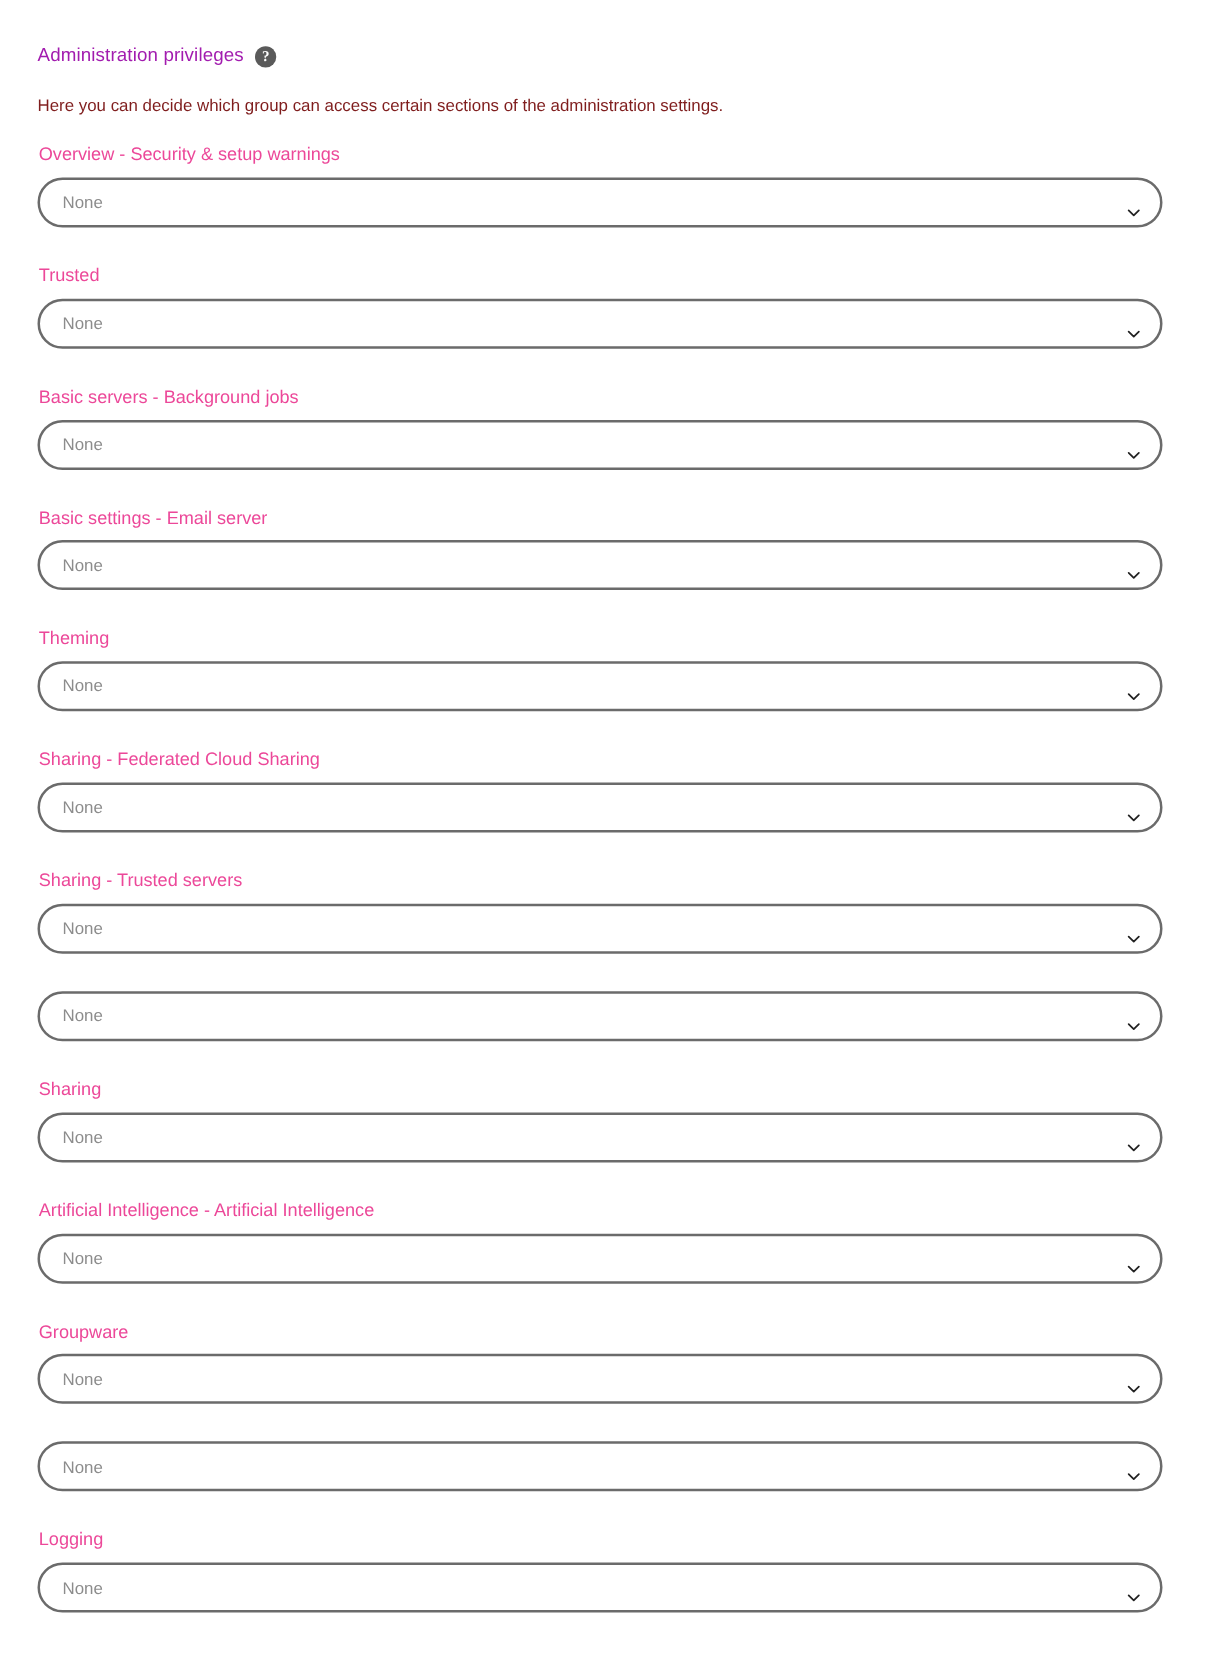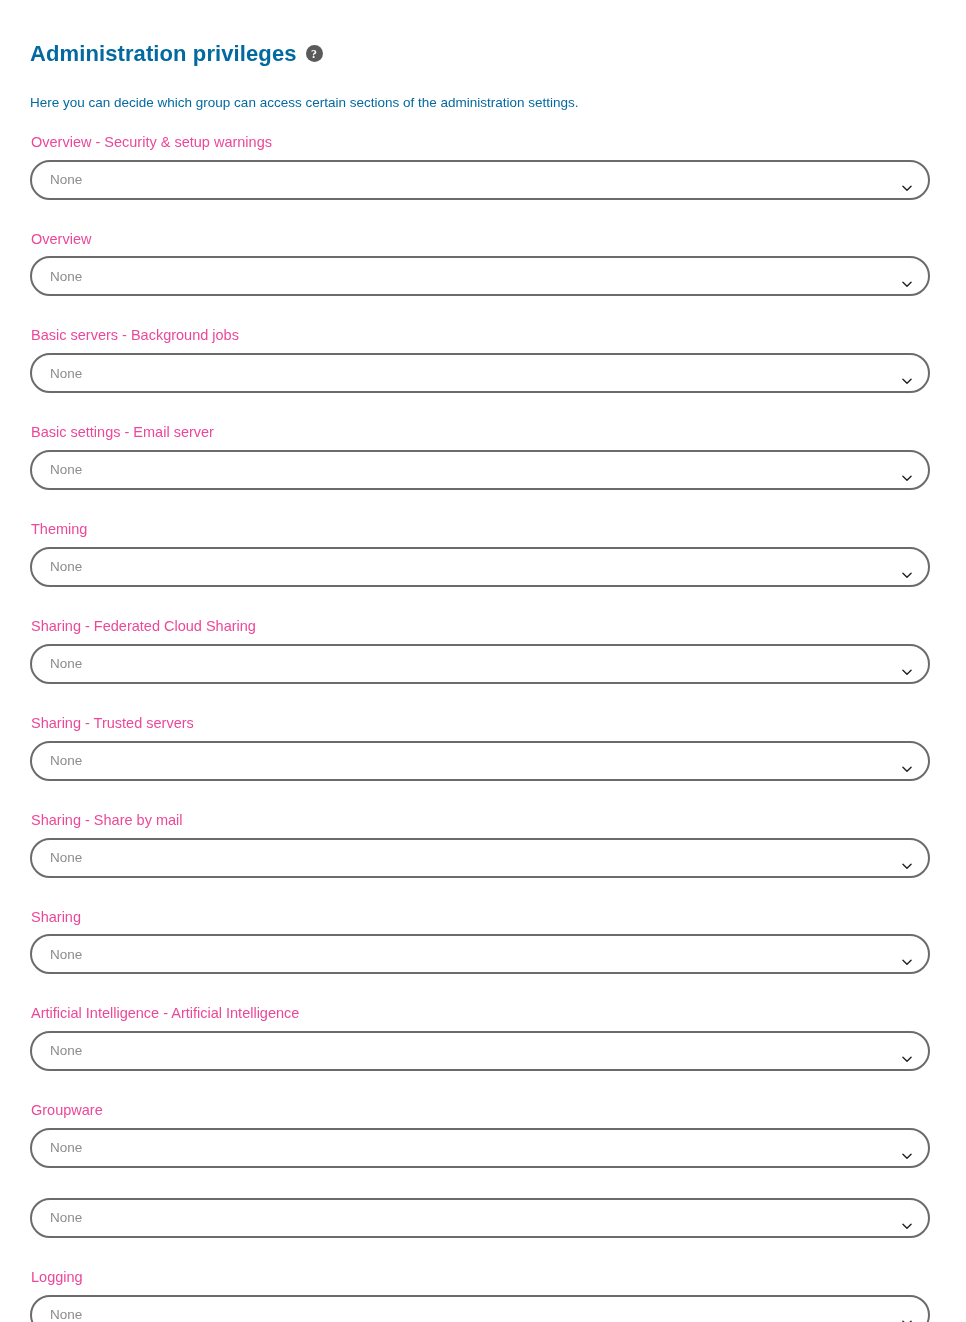--- a/index.html
+++ b/index.html
@@ -18,23 +18,23 @@
   .page {
     padding: 26px 30px 20px 30px;
   }
   .title-row {
     display: flex;
     align-items: center;
     gap: 9px;
     margin: 0 0 12px 0;
   }
   .page-title {
-    font-size: 22px;
-    font-weight: bold;
-    color: #0369a1;
+    font-size: 15px;
+    font-weight: normal;
+    color: #a21caf;
     letter-spacing: 0.1px;
     line-height: 1.2;
   }
   .help-icon {
     width: 17px;
     height: 17px;
     border-radius: 50%;
     background: #5a5a5a;
     color: #ffffff;
     font-size: 12px;
@@ -42,21 +42,21 @@
     display: inline-flex;
     align-items: center;
     justify-content: center;
     line-height: 1;
     cursor: pointer;
     flex: 0 0 auto;
     font-family: "Liberation Serif", serif;
   }
   .description {
     font-size: 13.5px;
-    color: #0369a1;
+    color: #7f1d1d;
     margin: 0 0 20px 0;
     line-height: 1.4;
   }
   .field {
     margin-bottom: 14px;
   }
   .field-label {
     display: block;
     font-size: 14.5px;
     color: #ec4899;
@@ -115,21 +115,21 @@
       </div>
       <span class="chevron">
         <svg width="14" height="14" viewBox="0 0 24 24" fill="none" stroke="#222222" stroke-width="2.4" stroke-linecap="round" stroke-linejoin="round">
               <polyline points="5 9 12 16 19 9"></polyline>
             </svg>
       </span>
     </div>
   </div>
 
   <div class="field">
-    <label class="field-label">Overview</label>
+    <label class="field-label">Trusted</label>
     <div class="select-wrap">
       <div class="select-box">
         <span>None</span>
       </div>
       <span class="chevron">
         <svg width="14" height="14" viewBox="0 0 24 24" fill="none" stroke="#222222" stroke-width="2.4" stroke-linecap="round" stroke-linejoin="round">
               <polyline points="5 9 12 16 19 9"></polyline>
             </svg>
       </span>
     </div>
@@ -199,21 +199,20 @@
       </div>
       <span class="chevron">
         <svg width="14" height="14" viewBox="0 0 24 24" fill="none" stroke="#222222" stroke-width="2.4" stroke-linecap="round" stroke-linejoin="round">
               <polyline points="5 9 12 16 19 9"></polyline>
             </svg>
       </span>
     </div>
   </div>
 
   <div class="field">
-    <label class="field-label">Sharing - Share by mail</label>
     <div class="select-wrap">
       <div class="select-box">
         <span>None</span>
       </div>
       <span class="chevron">
         <svg width="14" height="14" viewBox="0 0 24 24" fill="none" stroke="#222222" stroke-width="2.4" stroke-linecap="round" stroke-linejoin="round">
               <polyline points="5 9 12 16 19 9"></polyline>
             </svg>
       </span>
     </div>

